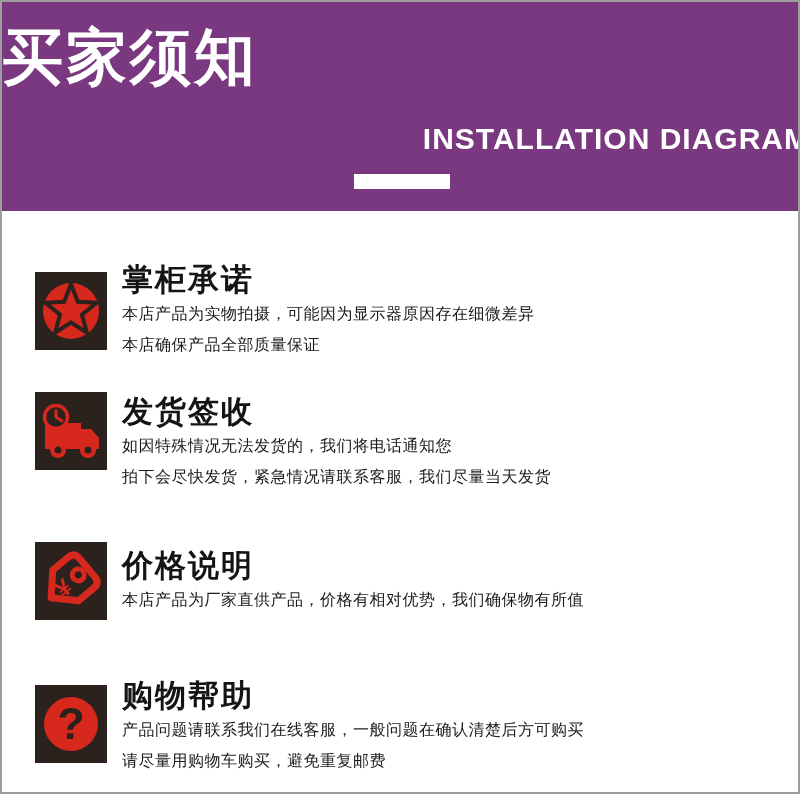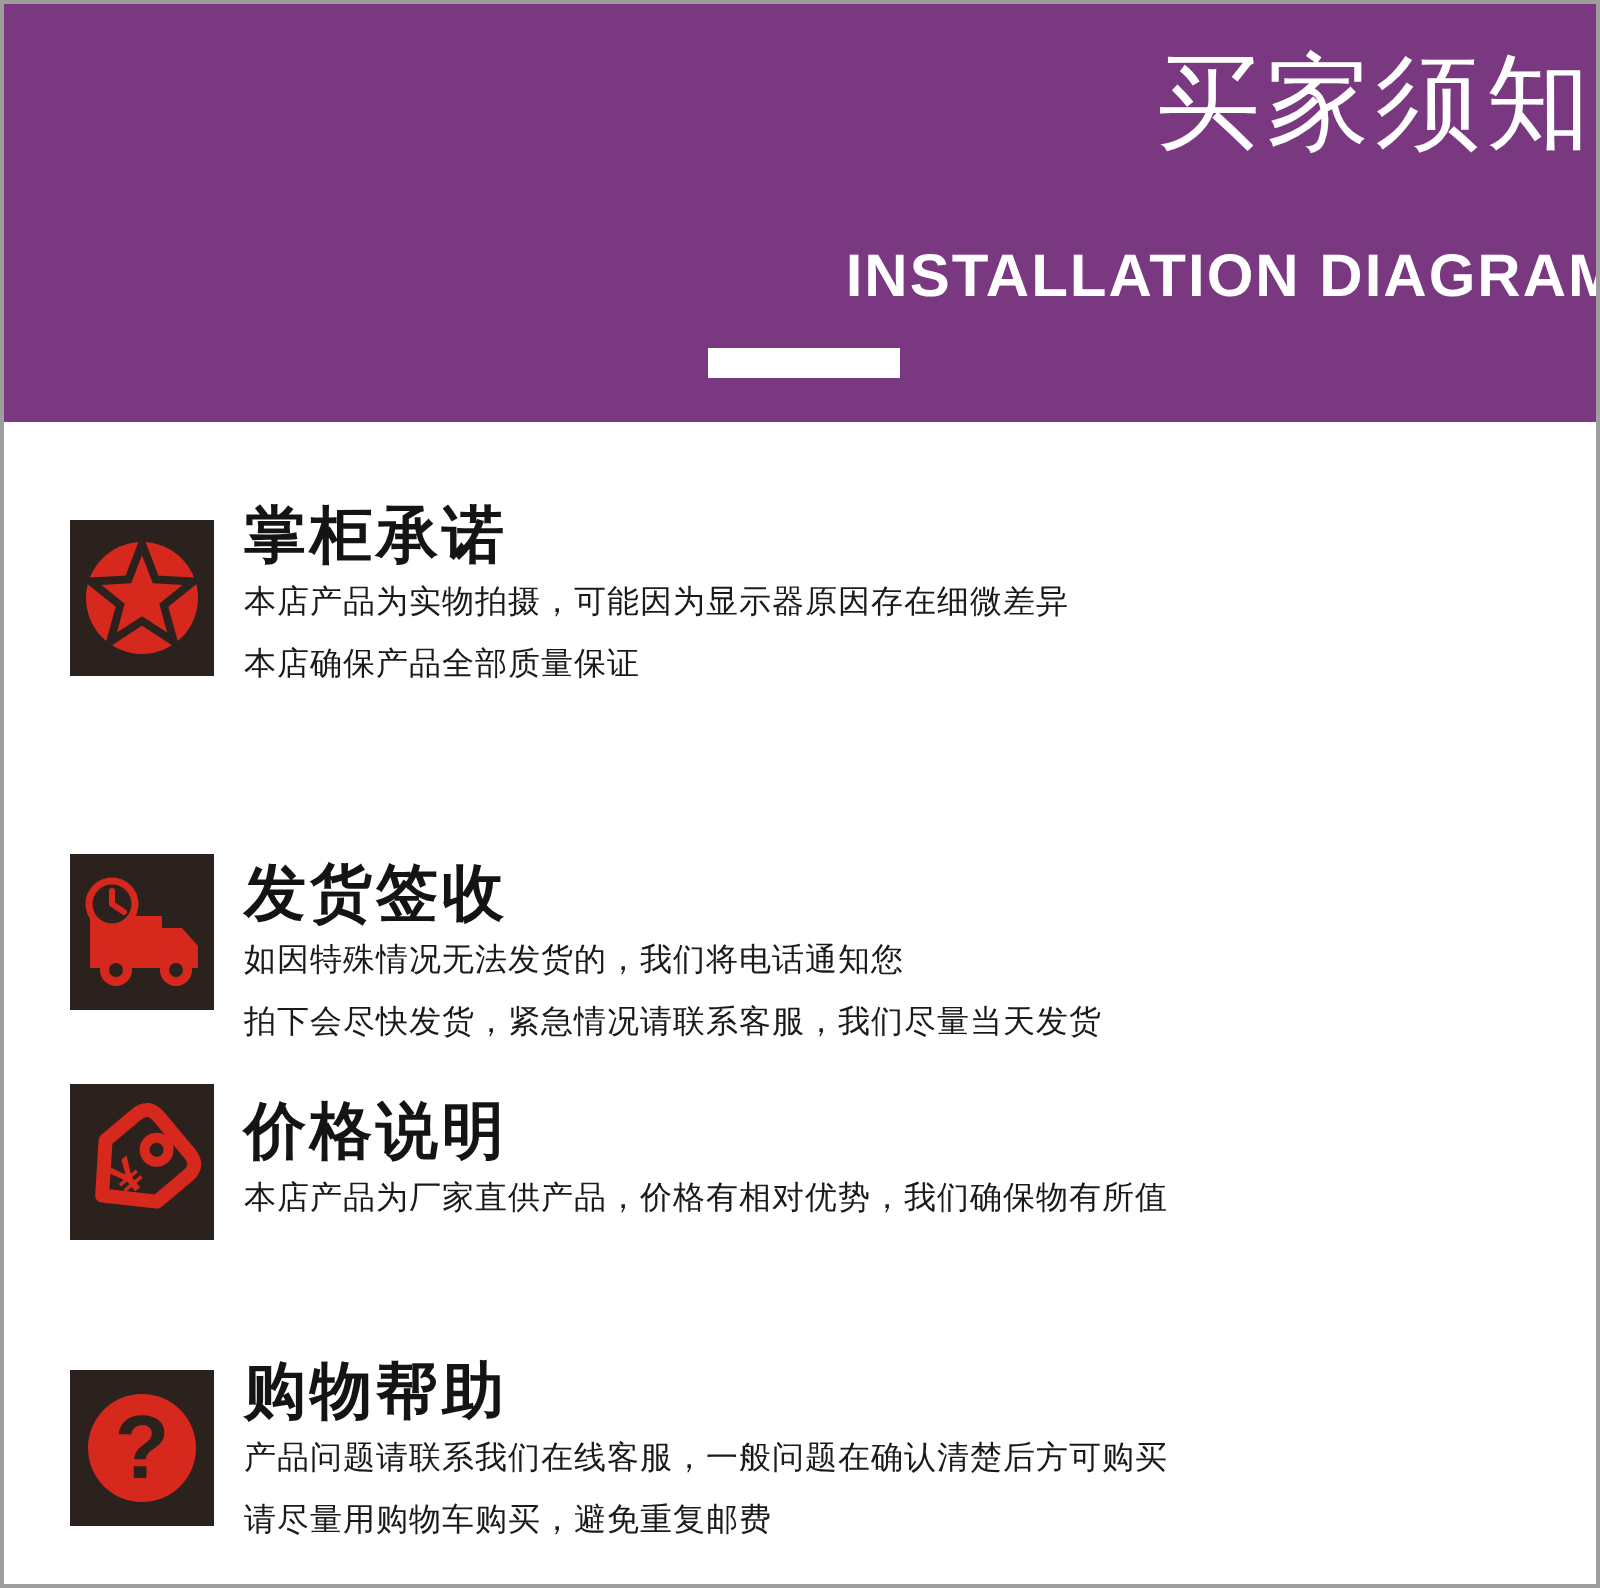--- a/index.html
+++ b/index.html
@@ -12,36 +12,36 @@
     position:relative; width:800px; height:794px;
     background:#ffffff; border:2px solid #9e9e9e; overflow:hidden;
   }
   
   .header {
     position:absolute; top:0; left:0; right:0; height:209px;
     background:#79387f;
   }
   .title {
     position:absolute; top:22px; left:0; width:100%;
-    text-align:right; color:#ffffff;
-    font-size:52px; font-weight:400; letter-spacing:3px; line-height:1.1;
+    text-align:left; color:#ffffff;
+    font-size:61px; font-weight:700; letter-spacing:3px; line-height:1.1;
   }
   .subtitle {
     position:absolute; top:120px; left:0; width:100%;
     text-align:right; color:#ffffff;
     font-size:30px; font-weight:800; letter-spacing:1px;margin-left:12px;
   }
   .header-bar {
     position:absolute; top:172px; left:352px; width:96px; height:15px;
     background:#ffffff;
   }
   
   .section { position:absolute; left:33px; width:752px; }
-  .s1 { top:248px; }
-  .s2 { top:392px;margin-top:35px; }
+  .s1 { top:260px; }
+  .s2 { top:392px; }
   .s3 { top:546px; }
   .s4 { top:676px; }
   .icon-box { position:absolute; left:0; width:72px; height:78px; }
   .s1 .icon-box { top:10px; }
   .s2 .icon-box { top:-2px; }
   .s3 .icon-box { top:-6px; }
   .s4 .icon-box { top:7px; }
   .icon-box svg { display:block; width:72px; height:78px; }
   .content { margin-left:87px; }
   .heading {

